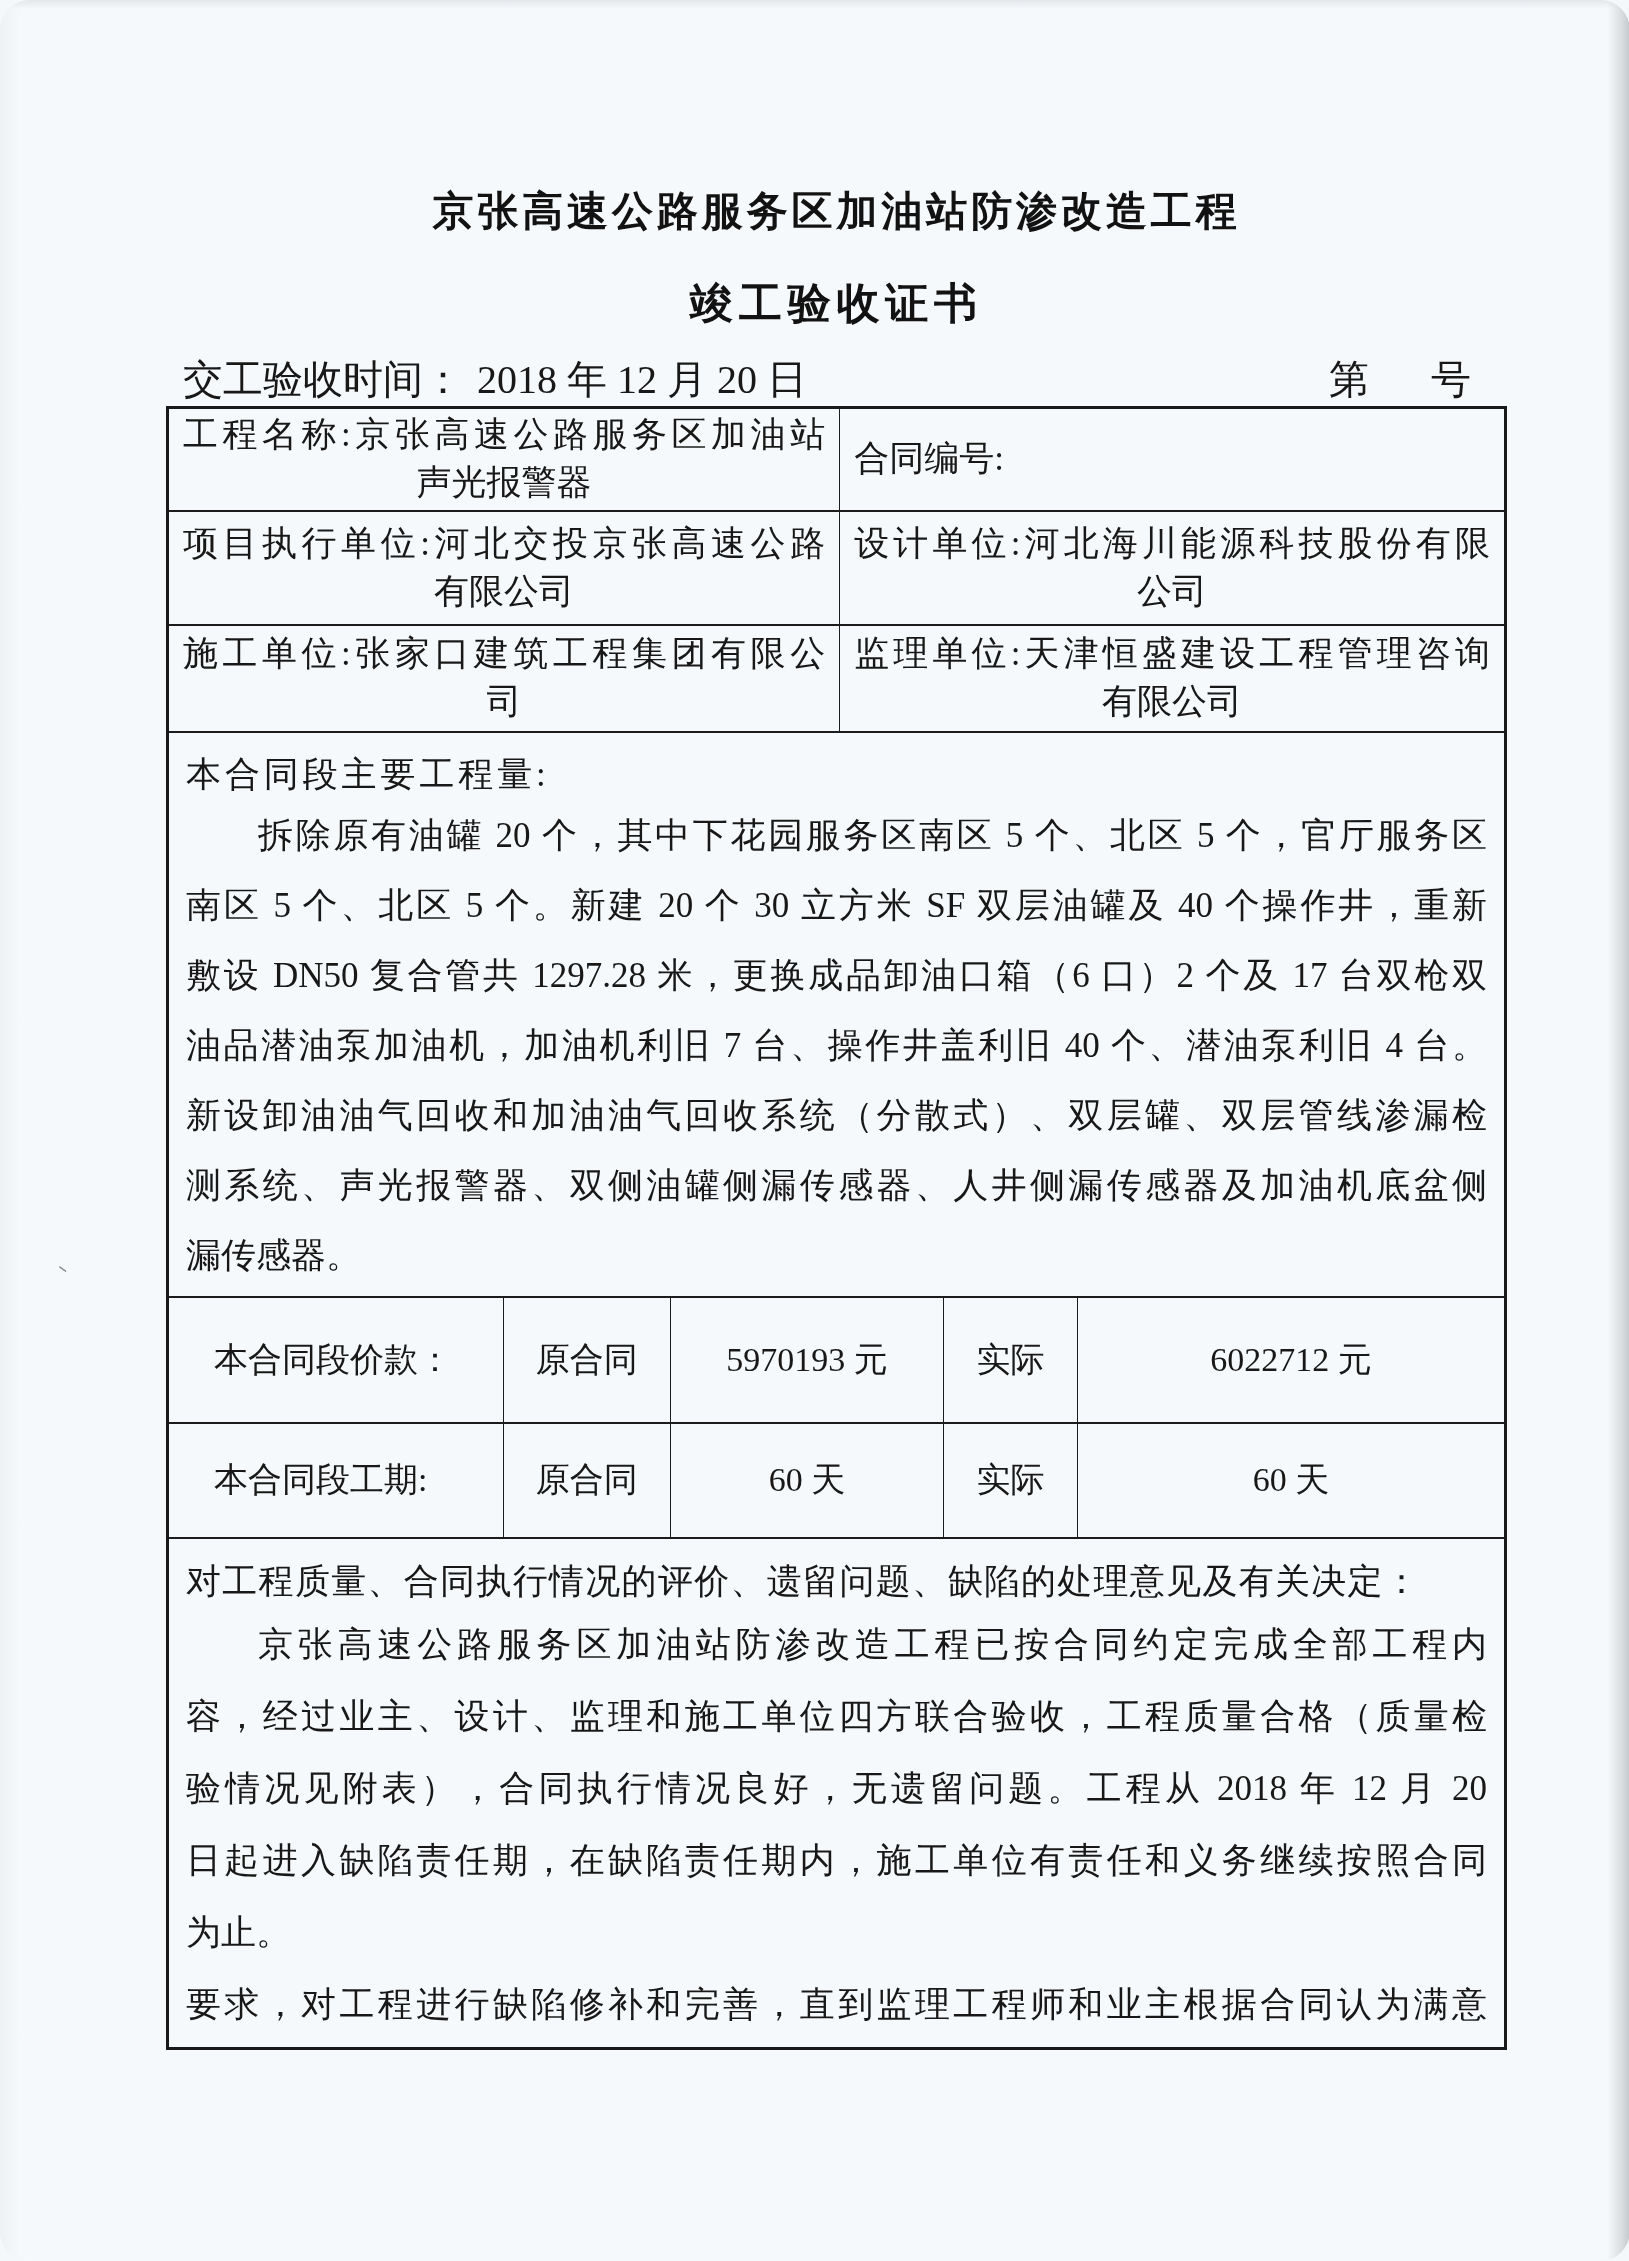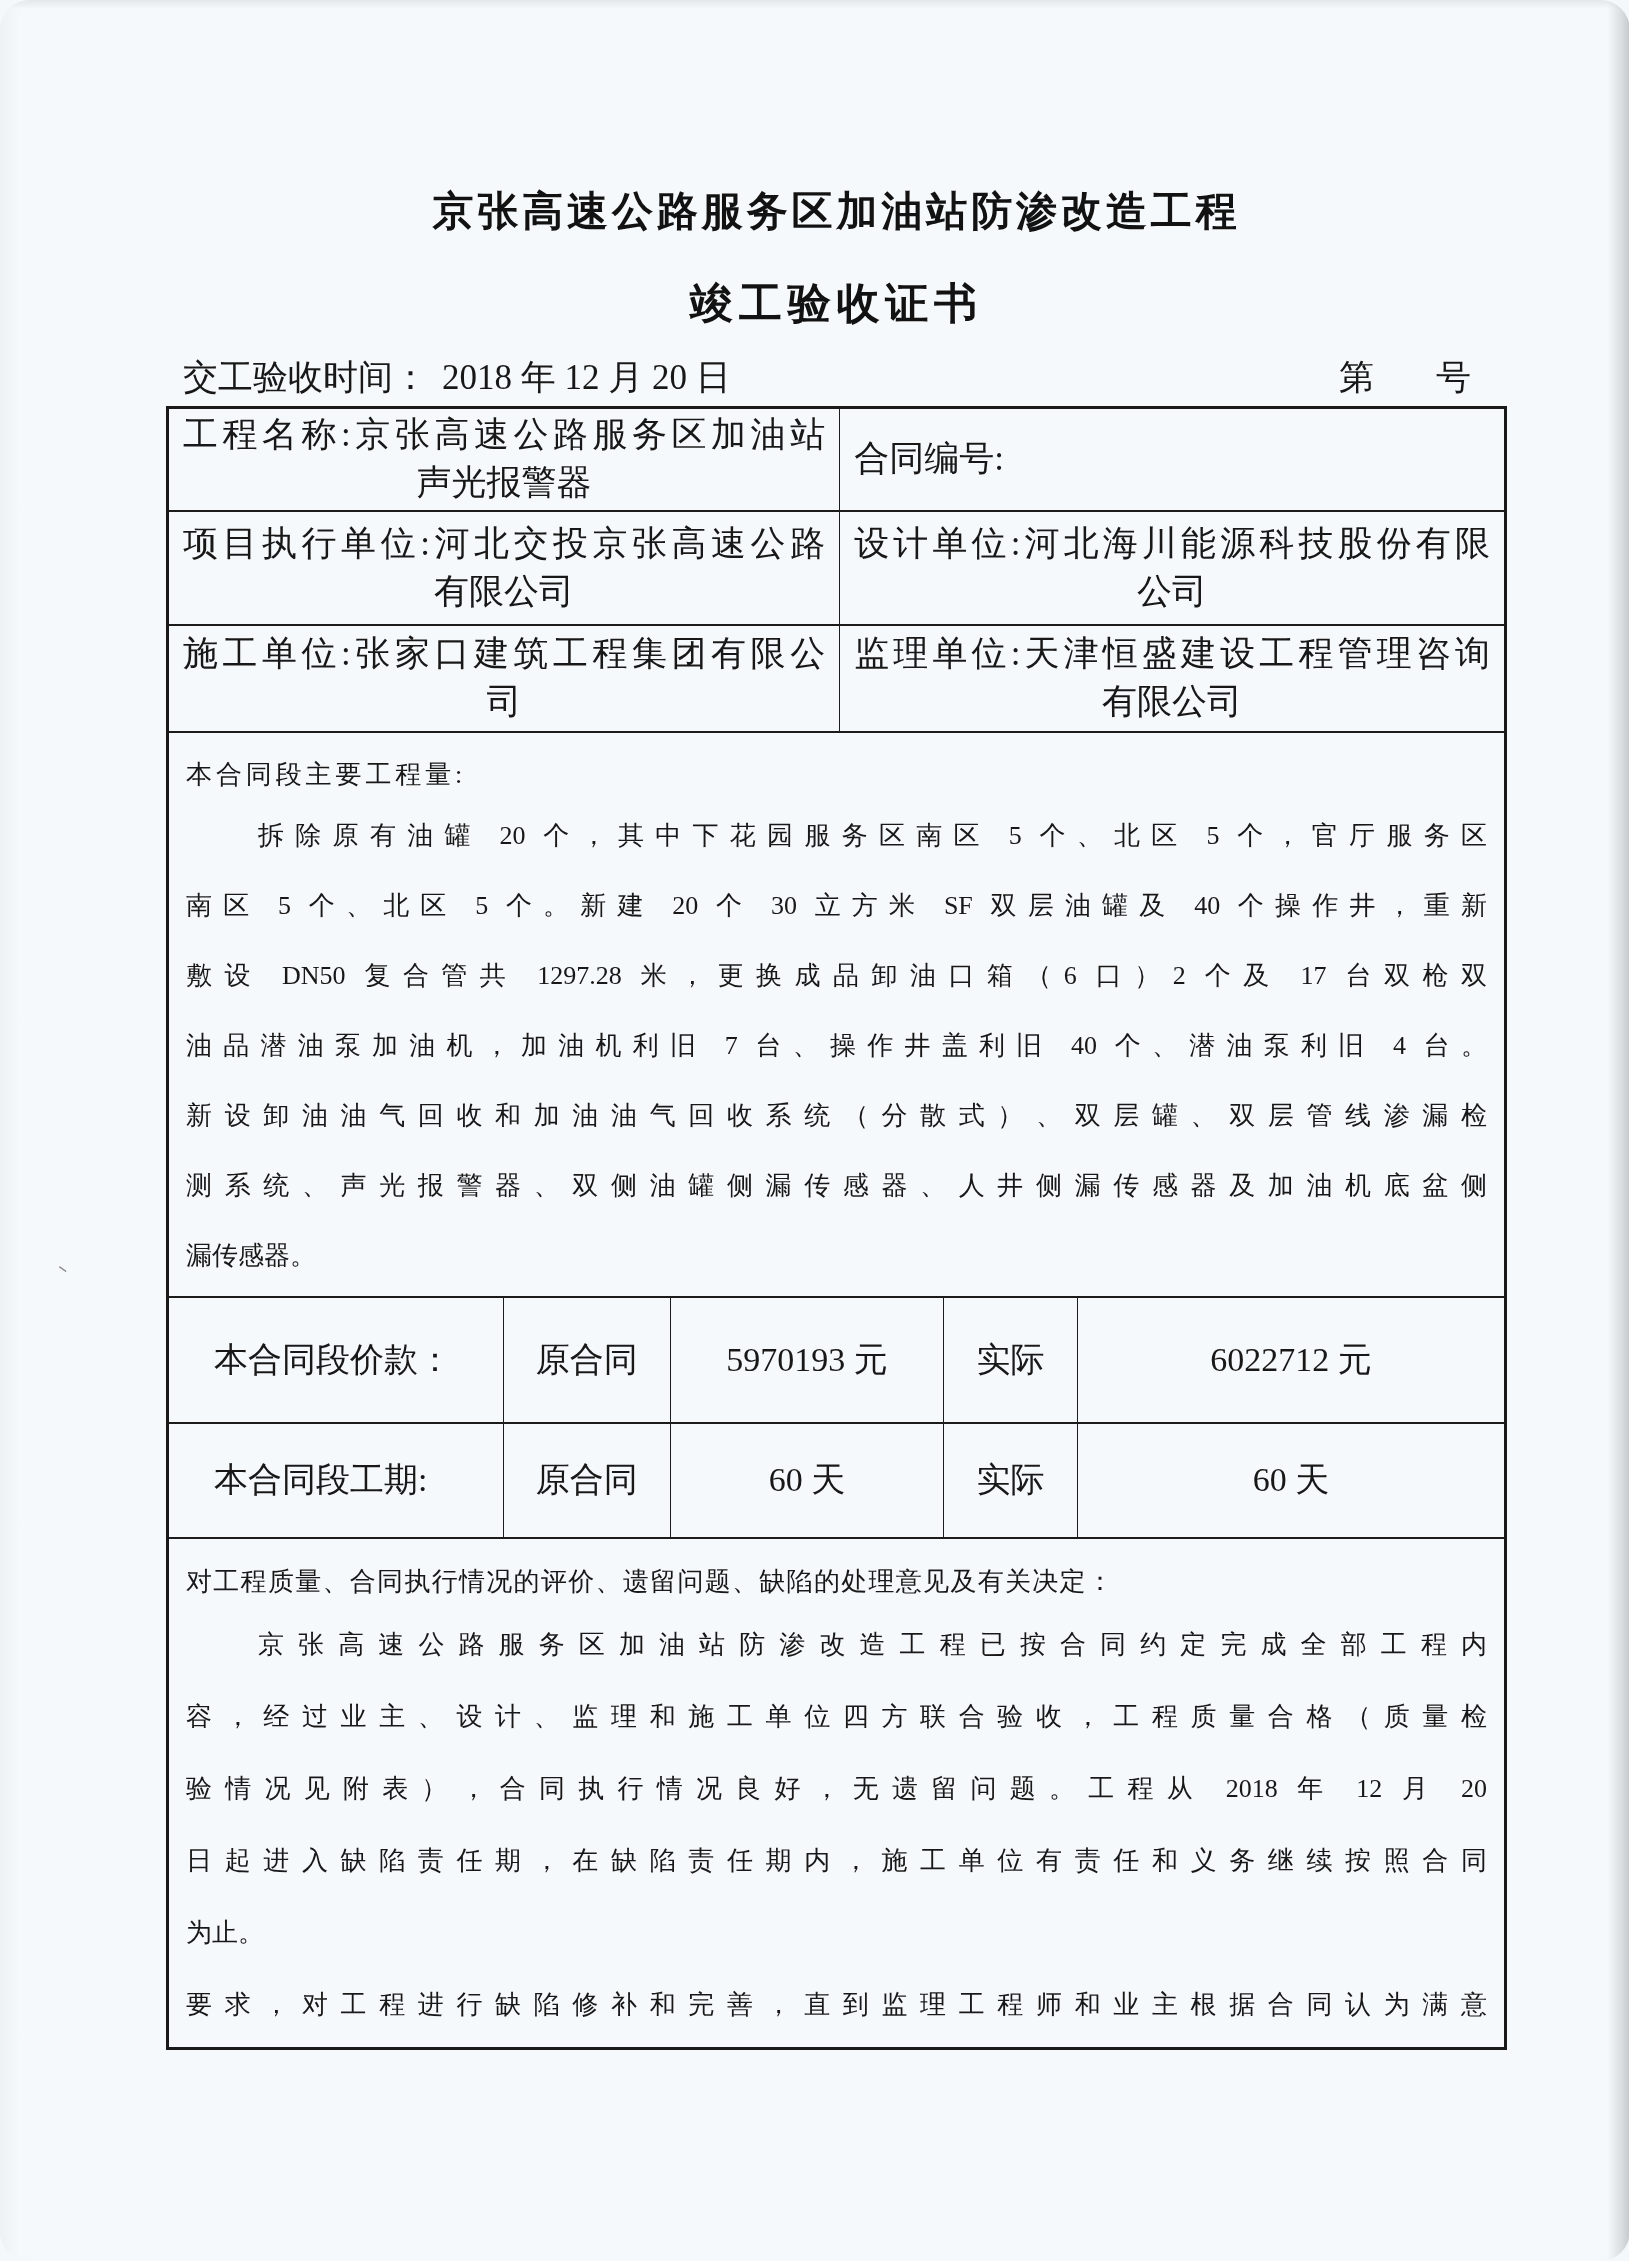--- a/index.html
+++ b/index.html
@@ -44,22 +44,22 @@
     line-height:49px;
     letter-spacing:5.8px;
     color:#121212;
   }
   
   .pre-row{
     margin-top:28px;
     height:46px;
     display:flex;
     justify-content:space-between;
-    align-items:flex-start;
-    font-size:35px;
+    align-items:center;
+    font-size:40px;
     line-height:43px;
   }
   .pre-left{padding-left:17px;}
   .pre-left .val{margin-left:14px;}
   .pre-right{padding-right:36px;}
   .pre-right .no-prefix{margin-right:62px;}
   
   .doc-table{
     margin-top:3.9px;
     border:3.2px solid #191919;
@@ -82,21 +82,21 @@
   .fill{text-align:justify;text-align-last:justify;}
   .cline2{text-align:center;}
   .row-a{height:103px;}
   .row-b{height:114px;}
   .row-c{height:107px;}
   .row-a .cell.right{justify-content:center;}
   
   .section{
     box-sizing:border-box;
     padding:15.5px 17px 0 17px;
-    font-size:26px;
+    font-size:35px;
   }
   .sec-quant{height:565px;}
   .sec-eval{height:508px;}
   .sec-head{
     line-height:53px;
     letter-spacing:3.9px;
     text-align:left;
   }
   .sec-eval .sec-head{letter-spacing:1.3px;line-height:55px;}
   .para-line{

